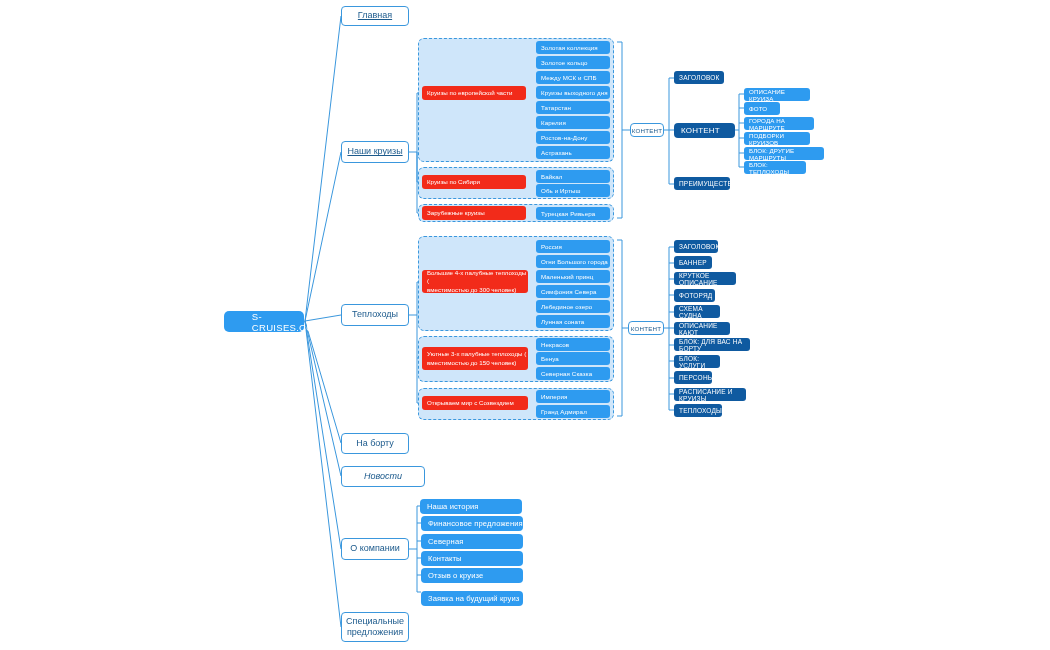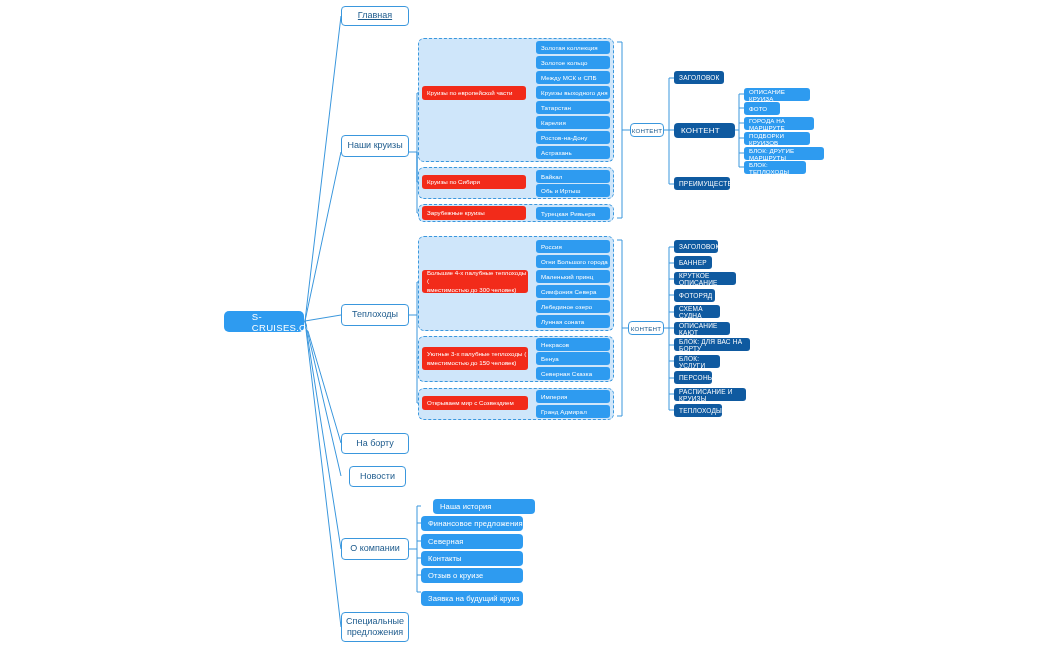--- a/index.html
+++ b/index.html
@@ -156,27 +156,27 @@
       <path d="M417 558 L421 558"></path>
       <path d="M417 575 L421 575"></path>
       <path d="M417 592 L421 592"></path>
     </g>
   </svg>
 
   <div class="node n-root" style="left:224px;top:311px;width:80px;height:21px;">S-CRUISES.COM</div>
 
   <div class="node n-white" style="left:341px;top:6px;width:68px;height:20px;text-decoration:underline;">Главная</div>
 
-  <div class="node n-white" style="left:341px;top:135px;width:68px;height:22px;">Наши круизы</div>
+  <div class="node n-white" style="left:341px;top:141px;width:68px;height:22px;text-decoration:underline;">Наши круизы</div>
 
   <div class="node n-white" style="left:341px;top:304px;width:68px;height:22px;">Теплоходы</div>
 
   <div class="node n-white" style="left:341px;top:433px;width:68px;height:21px;">На борту</div>
 
-  <div class="node n-white" style="left:349px;top:466px;width:57px;height:21px;">Новости</div>
+  <div class="node n-white" style="left:341px;top:466px;width:84px;height:21px;font-style:italic;">Новости</div>
 
   <div class="node n-white" style="left:341px;top:538px;width:68px;height:22px;">О компании</div>
 
   <div class="node n-white" style="left:341px;top:612px;width:68px;height:30px;justify-content:center;">Специальные
 предложения</div>
 
   <div class="grp" style="left:418px;top:38px;width:196px;height:124px;"></div>
   <div class="grp" style="left:418px;top:167px;width:196px;height:32px;"></div>
   <div class="grp" style="left:418px;top:204px;width:196px;height:18px;"></div>
 
@@ -242,20 +242,20 @@
   <div class="node n-navy" style="left:674px;top:272px;width:62px;height:13px;">КРУТКОЕ ОПИСАНИЕ</div>
   <div class="node n-navy" style="left:674px;top:289px;width:41px;height:13px;">ФОТОРЯД</div>
   <div class="node n-navy" style="left:674px;top:305px;width:46px;height:13px;">СХЕМА СУДНА</div>
   <div class="node n-navy" style="left:674px;top:322px;width:56px;height:13px;">ОПИСАНИЕ КАЮТ</div>
   <div class="node n-navy" style="left:674px;top:338px;width:76px;height:13px;">БЛОК: ДЛЯ ВАС НА БОРТУ</div>
   <div class="node n-navy" style="left:674px;top:355px;width:46px;height:13px;">БЛОК: УСЛУГИ</div>
   <div class="node n-navy" style="left:674px;top:371px;width:38px;height:13px;">ПЕРСОНЫ</div>
   <div class="node n-navy" style="left:674px;top:388px;width:72px;height:13px;">РАСПИСАНИЕ И КРУИЗЫ</div>
   <div class="node n-navy" style="left:674px;top:404px;width:48px;height:13px;">ТЕПЛОХОДЫ</div>
 
-  <div class="node n-blue lg" style="left:433px;top:499px;width:102px;height:15px;">Наша история</div>
+  <div class="node n-blue lg" style="left:420px;top:499px;width:102px;height:15px;">Наша история</div>
   <div class="node n-blue lg" style="left:421px;top:516px;width:102px;height:15px;">Финансовое предложения</div>
   <div class="node n-blue lg" style="left:421px;top:534px;width:102px;height:15px;">Северная</div>
   <div class="node n-blue lg" style="left:421px;top:551px;width:102px;height:15px;">Контакты</div>
   <div class="node n-blue lg" style="left:421px;top:568px;width:102px;height:15px;">Отзыв о круизе</div>
   <div class="node n-blue lg" style="left:421px;top:591px;width:102px;height:15px;">Заявка на будущий круиз</div>
 
 </div>
 
 </body></html>

